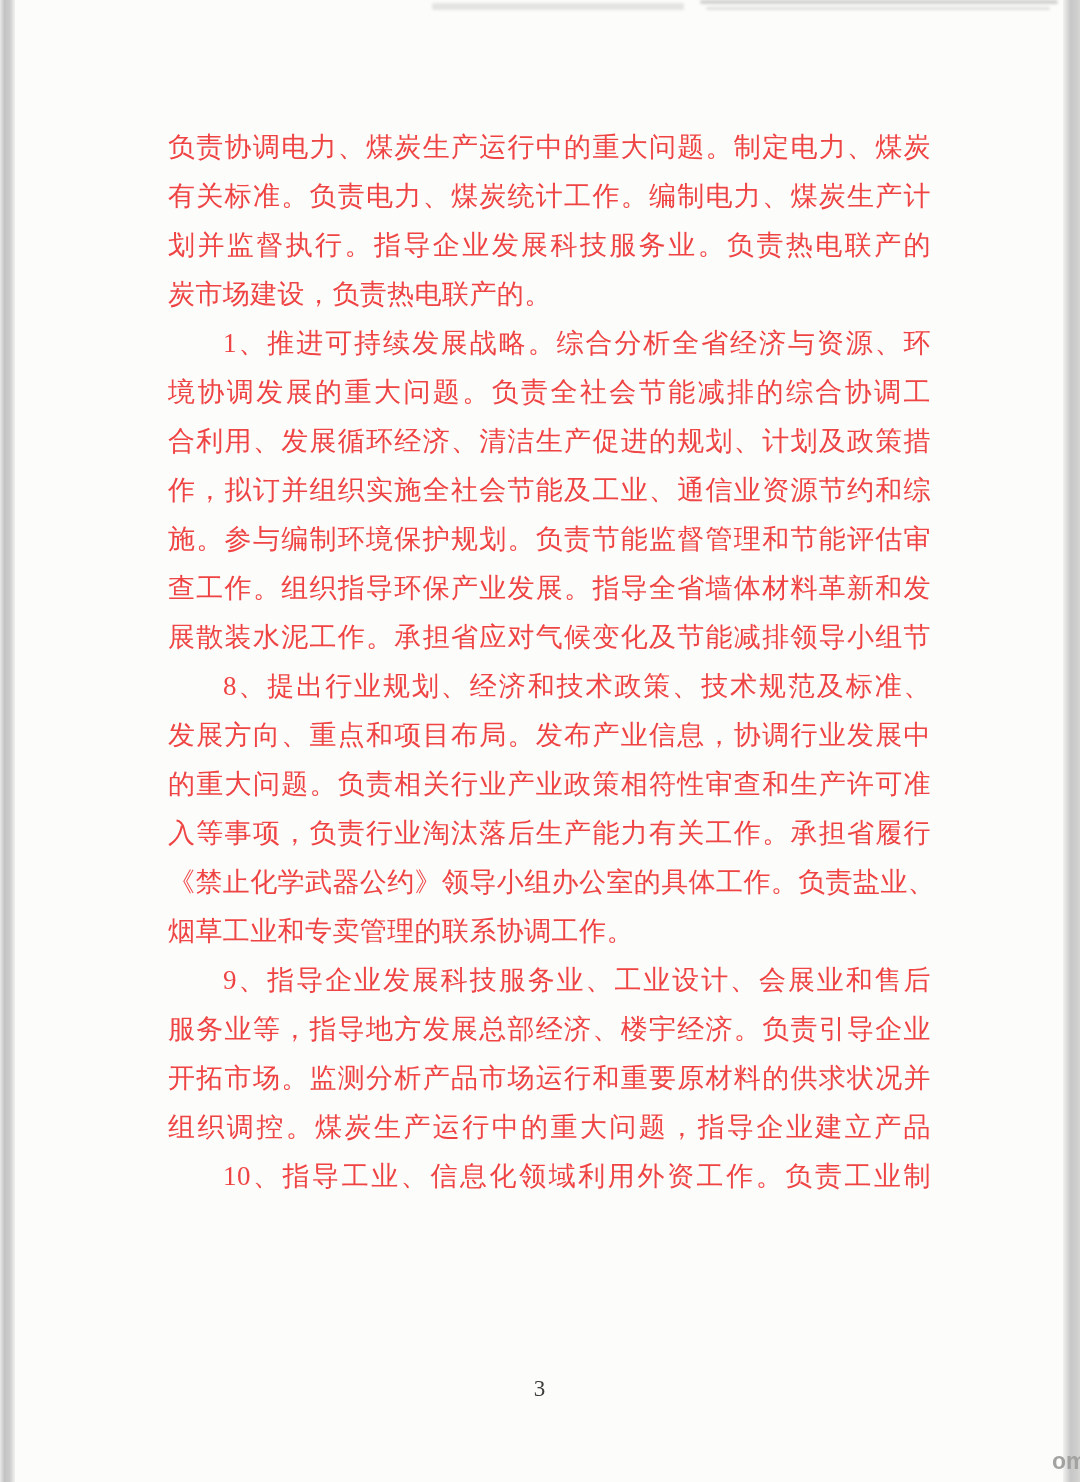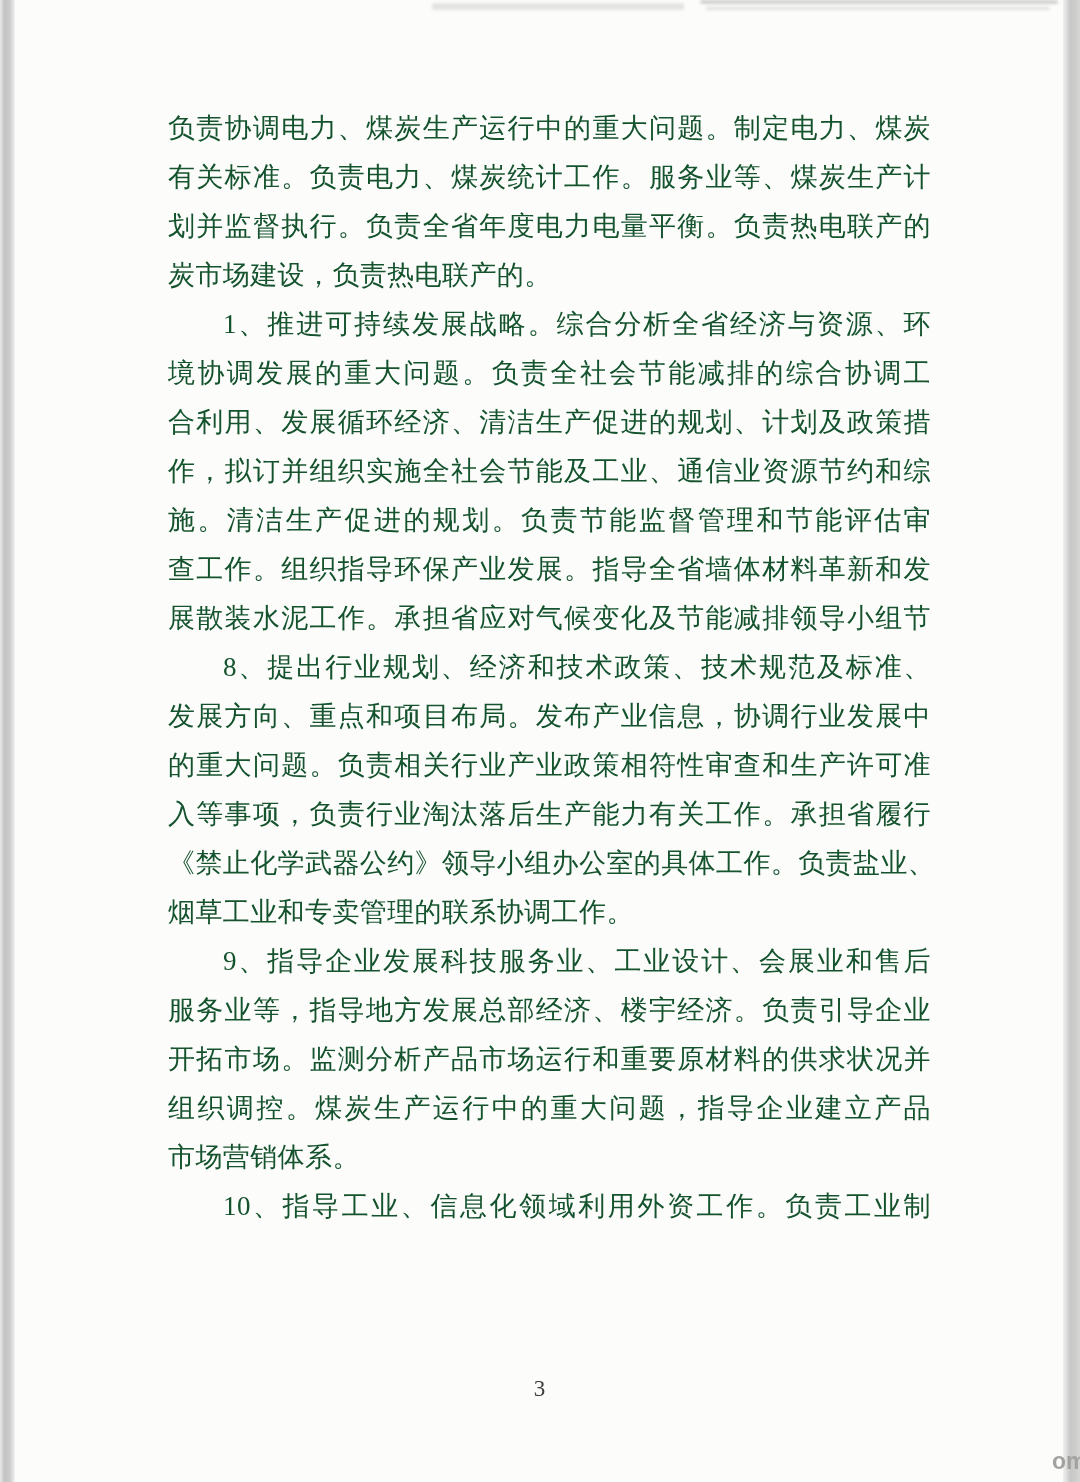--- a/index.html
+++ b/index.html
@@ -26,22 +26,22 @@
   
   .smudge {
     position: absolute; background: #8f8f8f;
     filter: blur(1.6px); border-radius: 2px;
   }
   .smudge.s1 { left: 432px; top: 3px; width: 252px; height: 7px; opacity: .22; }
   .smudge.s2 { left: 700px; top: 0;   width: 358px; height: 4px; opacity: .40; }
   .smudge.s3 { left: 706px; top: 7px; width: 344px; height: 3px; opacity: .26; }
   
   .text-block {
-    position: absolute; left: 168px; top: 104px; width: 763px;
-    color: #14532d;
+    position: absolute; left: 168px; top: 123px; width: 763px;
+    color: #ef4444;
   }
   .line {
     font-size: 27px;
     height: 49px; line-height: 49px;
     white-space: nowrap;
     text-align: justify;
     text-align-last: justify;
     letter-spacing: 0.4px;
   }
   .line.end { text-align-last: left; }
@@ -68,41 +68,40 @@
 
   <div class="smudge s1"></div>
   <div class="smudge s2"></div>
   <div class="smudge s3"></div>
 
   <div class="strip-left"></div>
   <div class="strip-right"></div>
 
   <div class="text-block">
       <div class="line">负责协调电力、煤炭生产运行中的重大问题。制定电力、煤炭</div>
-      <div class="line">有关标准。负责电力、煤炭统计工作。服务业等、煤炭生产计</div>
-      <div class="line">划并监督执行。负责全省年度电力电量平衡。负责热电联产的</div>
+      <div class="line">有关标准。负责电力、煤炭统计工作。编制电力、煤炭生产计</div>
+      <div class="line">划并监督执行。指导企业发展科技服务业。负责热电联产的</div>
       <div class="line end">炭市场建设，负责热电联产的。</div>
       <div class="line indent">1、推进可持续发展战略。综合分析全省经济与资源、环</div>
       <div class="line">境协调发展的重大问题。负责全社会节能减排的综合协调工</div>
       <div class="line">合利用、发展循环经济、清洁生产促进的规划、计划及政策措</div>
       <div class="line">作，拟订并组织实施全社会节能及工业、通信业资源节约和综</div>
-      <div class="line">施。清洁生产促进的规划。负责节能监督管理和节能评估审</div>
+      <div class="line">施。参与编制环境保护规划。负责节能监督管理和节能评估审</div>
       <div class="line">查工作。组织指导环保产业发展。指导全省墙体材料革新和发</div>
       <div class="line">展散装水泥工作。承担省应对气候变化及节能减排领导小组节</div>
       <div class="line indent">8、提出行业规划、经济和技术政策、技术规范及标准、</div>
       <div class="line">发展方向、重点和项目布局。发布产业信息，协调行业发展中</div>
       <div class="line">的重大问题。负责相关行业产业政策相符性审查和生产许可准</div>
       <div class="line">入等事项，负责行业淘汰落后生产能力有关工作。承担省履行</div>
       <div class="line">《禁止化学武器公约》领导小组办公室的具体工作。负责盐业、</div>
       <div class="line end">烟草工业和专卖管理的联系协调工作。</div>
       <div class="line indent">9、指导企业发展科技服务业、工业设计、会展业和售后</div>
       <div class="line">服务业等，指导地方发展总部经济、楼宇经济。负责引导企业</div>
       <div class="line">开拓市场。监测分析产品市场运行和重要原材料的供求状况并</div>
       <div class="line">组织调控。煤炭生产运行中的重大问题，指导企业建立产品</div>
-      <div class="line end">市场营销体系。</div>
       <div class="line indent">10、指导工业、信息化领域利用外资工作。负责工业制</div>
     </div>
 
   <div class="page-number">3</div>
 
   <div class="watermark">om</div>
 
 </div>
 
 </body></html>

